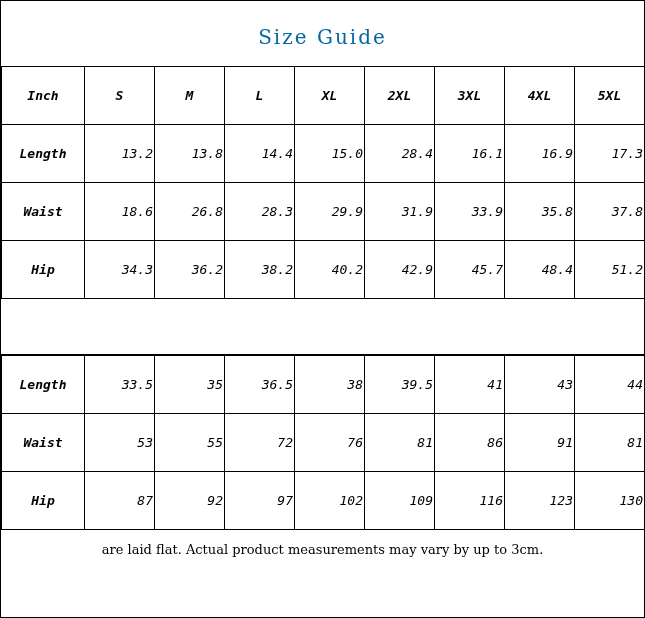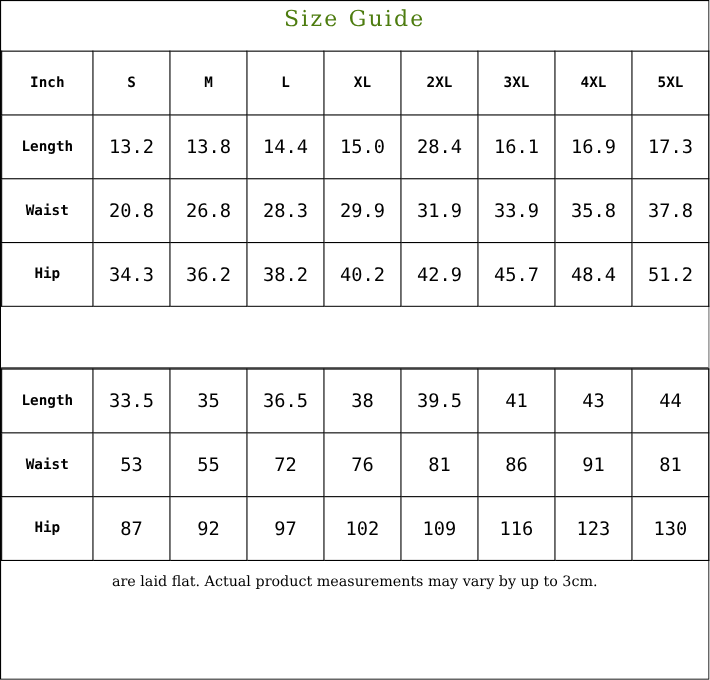--- a/index.html
+++ b/index.html
@@ -20,43 +20,45 @@
     height: 618px;
     box-sizing: border-box;
     border: 1px solid #000000;
     background: #ffffff;
   }
   .title {
     text-align: center;
     font-family: "DejaVu Serif", serif;
     font-size: 20px;
     letter-spacing: 2px;
-    color: #4d7c0f;
-    padding-top: 4px;
+    color: #0369a1;
+    padding-top: 24px;
     padding-bottom: 11px;
     height: 30px;
     box-sizing: content-box;
   }
   table.size-table {
     border-collapse: collapse;
     width: 643px;
     table-layout: fixed;
+    font-style: italic;
   }
   table.size-table td {
     border: 1px solid #000000;
     height: 55px;
     text-align: center;
     vertical-align: middle;
     font-size: 13px;
     font-weight: bold;
     color: #000000;
   }
   table.size-table td.value {
     font-weight: normal;
-    font-size: 17px;
+    font-size: 13px;
+    text-align: right;
   }
   table.size-table col.label-col { width: 83px; }
   table.size-table col.data-col { width: 70px; }
   .spacer {
     height: 55px;
     border-bottom: 1px solid #000000;
     background: #ffffff;
   }
   .footer {
     padding: 10px 8px 0 8px;
@@ -105,21 +107,21 @@
         <td class="value">13.8</td>
         <td class="value">14.4</td>
         <td class="value">15.0</td>
         <td class="value">28.4</td>
         <td class="value">16.1</td>
         <td class="value">16.9</td>
         <td class="value">17.3</td>
       </tr>
       <tr>
         <td>Waist</td>
-        <td class="value">20.8</td>
+        <td class="value">18.6</td>
         <td class="value">26.8</td>
         <td class="value">28.3</td>
         <td class="value">29.9</td>
         <td class="value">31.9</td>
         <td class="value">33.9</td>
         <td class="value">35.8</td>
         <td class="value">37.8</td>
       </tr>
       <tr>
         <td>Hip</td>

